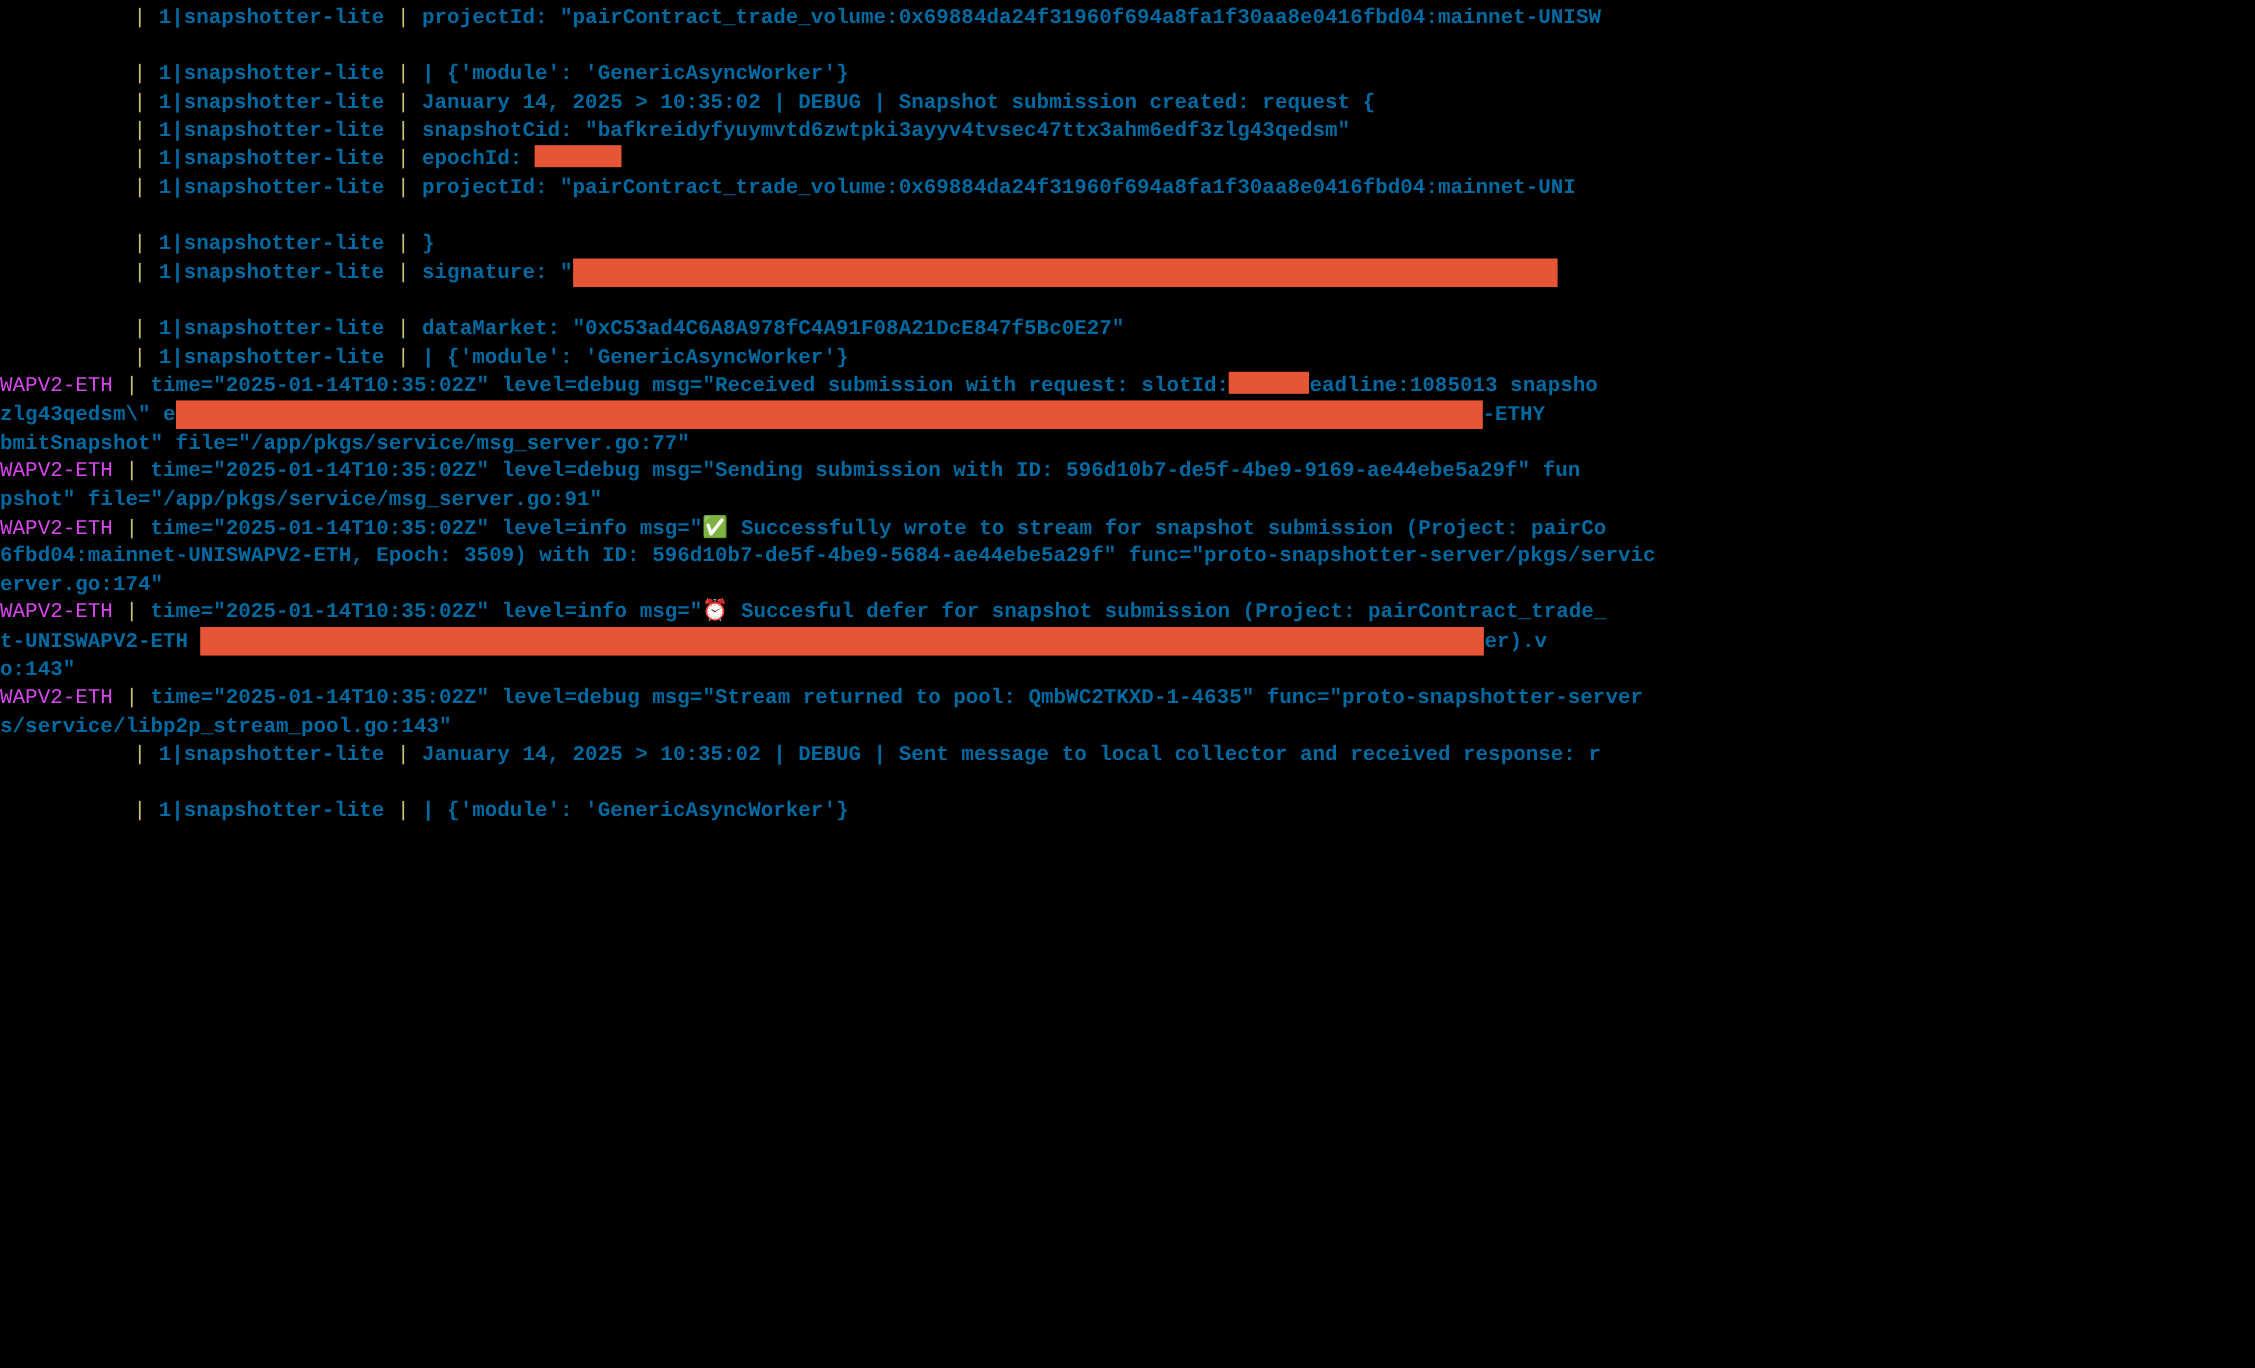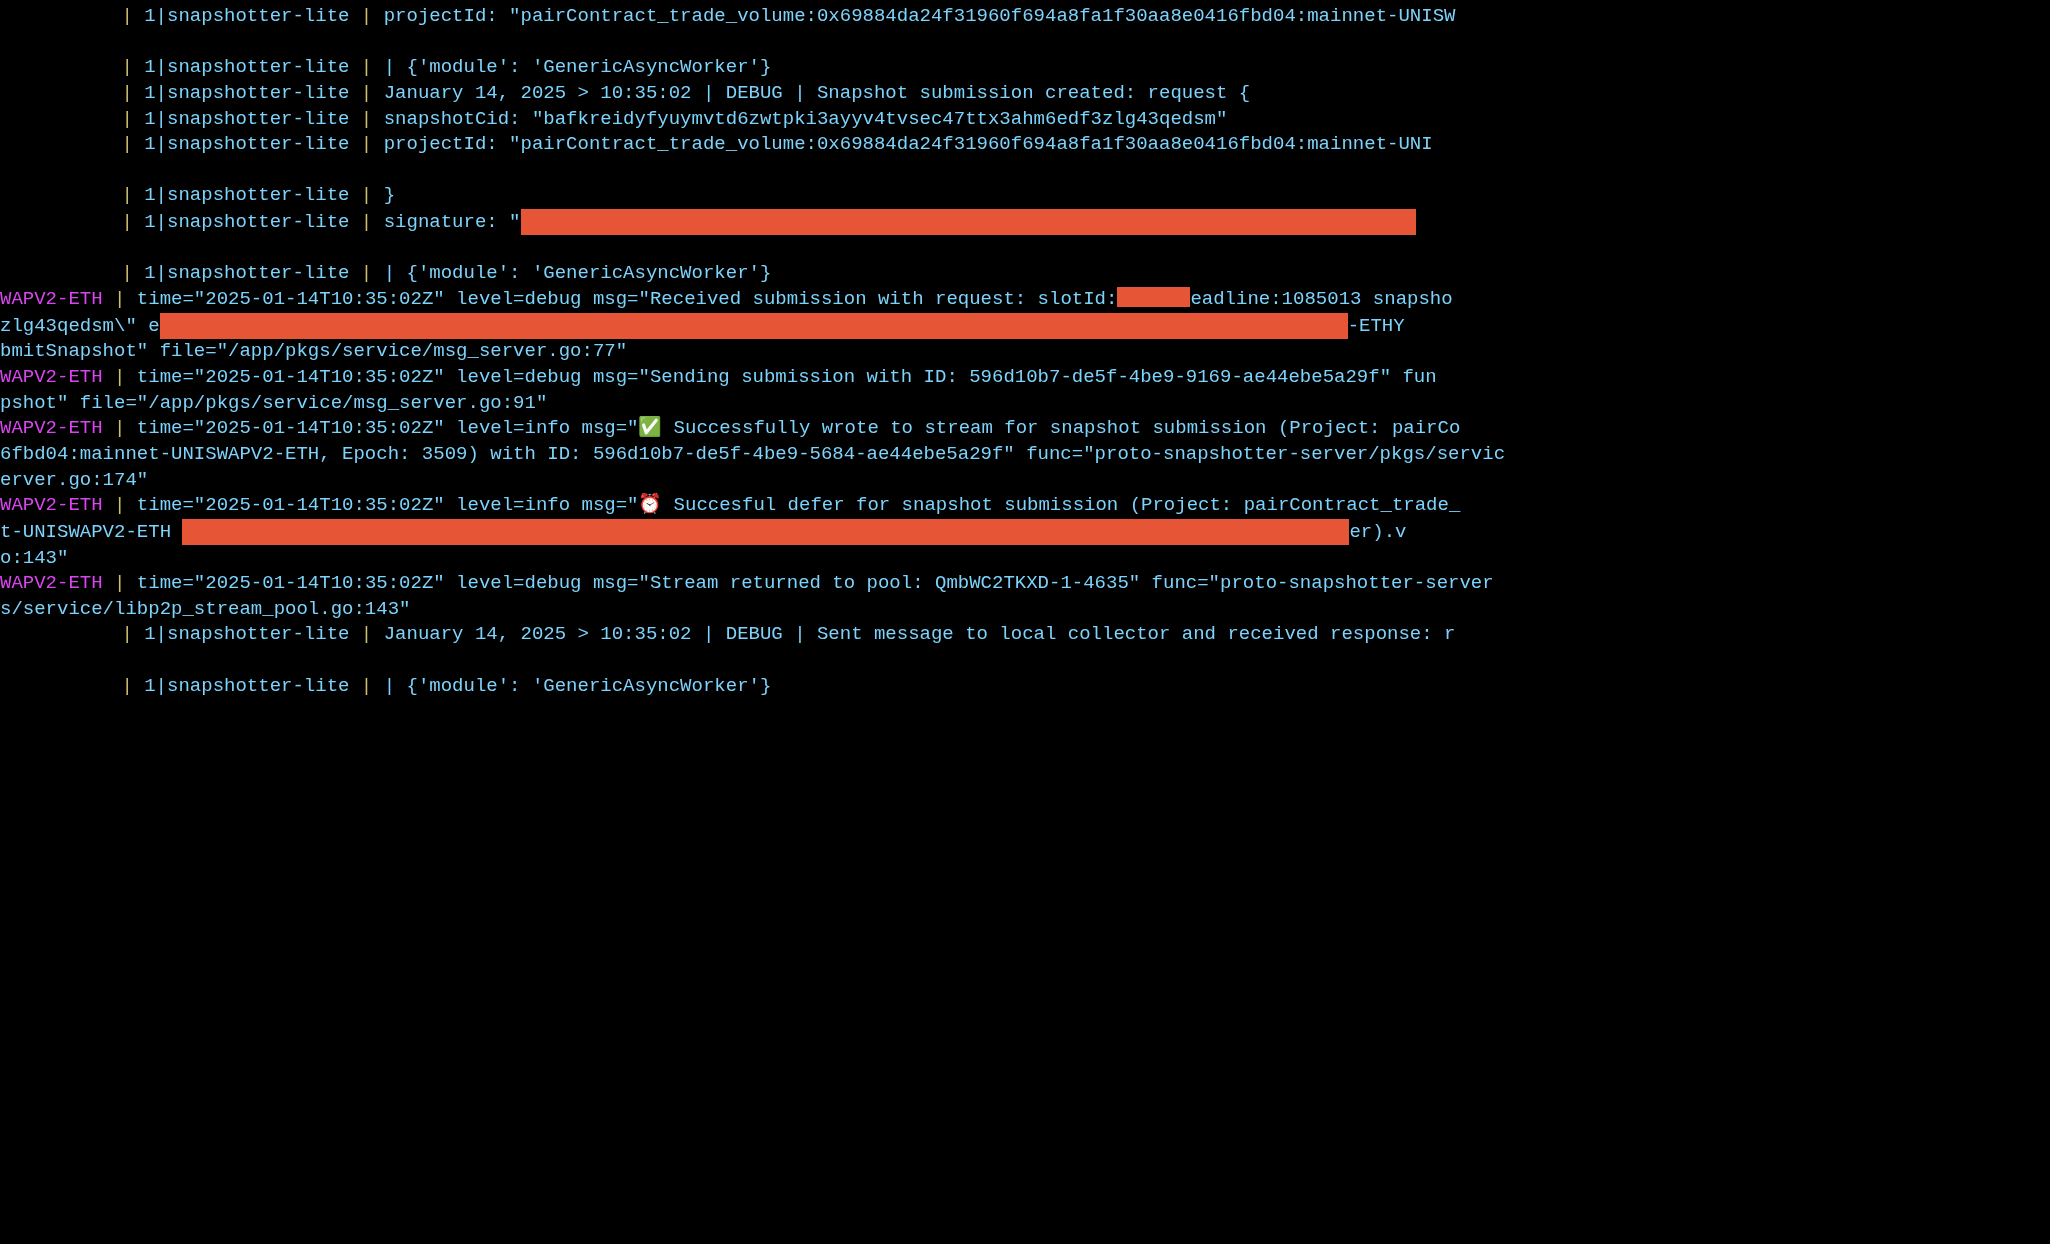--- a/index.html
+++ b/index.html
@@ -18,21 +18,22 @@
     }
     .line {
       display: block;
       min-height: 25.5px;
       position: relative;
     }
     .pipe-yw {
       color: #cdbe70;
     }
     .text {
-      color: #7dd3fc;
+      color: #0369a1;
+      font-weight: bold;
     }
     .tag {
       color: #d946ef;
     }
     .redact {
       display: inline-block;
       background-color: #e55536;
       vertical-align: middle;
     }
     .redact-tall {
@@ -52,25 +53,27 @@
   </style>
 </head>
 <body>
 
 <div class="log-container" id="log-root">
     <div class="line"><span class="indent-main"></span><span class="pipe-yw"> | </span><span class="text">1|snapshotter-lite </span><span class="pipe-yw"> | </span><span class="text">projectId: "pairContract_trade_volume:0x69884da24f31960f694a8fa1f30aa8e0416fbd04:mainnet-UNISW</span></div>
     <div class="line">&nbsp;</div>
     <div class="line"><span class="indent-main"></span><span class="pipe-yw"> | </span><span class="text">1|snapshotter-lite </span><span class="pipe-yw"> | </span><span class="text">| {'module': 'GenericAsyncWorker'}</span></div>
     <div class="line"><span class="indent-main"></span><span class="pipe-yw"> | </span><span class="text">1|snapshotter-lite </span><span class="pipe-yw"> | </span><span class="text">January 14, 2025 &gt; 10:35:02 | DEBUG | Snapshot submission created: request {</span></div>
     <div class="line"><span class="indent-main"></span><span class="pipe-yw"> | </span><span class="text">1|snapshotter-lite </span><span class="pipe-yw"> | </span><span class="text">  snapshotCid: "bafkreidyfyuymvtd6zwtpki3ayyv4tvsec47ttx3ahm6edf3zlg43qedsm"</span></div>
+    <div class="line"><span class="indent-main"></span><span class="pipe-yw"> | </span><span class="text">1|snapshotter-lite </span><span class="pipe-yw"> | </span><span class="text">  epochId: </span><span class="redact r2 redact-mid"></span></div>
     <div class="line"><span class="indent-main"></span><span class="pipe-yw"> | </span><span class="text">1|snapshotter-lite </span><span class="pipe-yw"> | </span><span class="text">  projectId: "pairContract_trade_volume:0x69884da24f31960f694a8fa1f30aa8e0416fbd04:mainnet-UNI</span></div>
     <div class="line">&nbsp;</div>
     <div class="line"><span class="indent-main"></span><span class="pipe-yw"> | </span><span class="text">1|snapshotter-lite </span><span class="pipe-yw"> | </span><span class="text">}</span></div>
     <div class="line"><span class="indent-main"></span><span class="pipe-yw"> | </span><span class="text">1|snapshotter-lite </span><span class="pipe-yw"> | </span><span class="text">signature: "</span><span class="redact r3 redact-tall"></span></div>
     <div class="line">&nbsp;</div>
+    <div class="line"><span class="indent-main"></span><span class="pipe-yw"> | </span><span class="text">1|snapshotter-lite </span><span class="pipe-yw"> | </span><span class="text">dataMarket: "0xC53ad4C6A8A978fC4A91F08A21DcE847f5Bc0E27"</span></div>
     <div class="line"><span class="indent-main"></span><span class="pipe-yw"> | </span><span class="text">1|snapshotter-lite </span><span class="pipe-yw"> | </span><span class="text">| {'module': 'GenericAsyncWorker'}</span></div>
     <div class="line"><span class="tag">WAPV2-ETH</span><span class="pipe-yw"> | </span><span class="text">time="2025-01-14T10:35:02Z" level=debug msg="Received submission with request:  slotId:</span><span class="redact r4 redact-mid"></span><span class="text">eadline:1085013 snapsho</span></div>
     <div class="line"><span class="text">zlg43qedsm\" e</span><span class="redact r5 redact-tall"></span><span class="text">-ETHY</span></div>
     <div class="line"><span class="text">bmitSnapshot" file="/app/pkgs/service/msg_server.go:77"</span></div>
     <div class="line"><span class="tag">WAPV2-ETH</span><span class="pipe-yw"> | </span><span class="text">time="2025-01-14T10:35:02Z" level=debug msg="Sending submission with ID:  596d10b7-de5f-4be9-9169-ae44ebe5a29f"  fun</span></div>
     <div class="line"><span class="text">pshot" file="/app/pkgs/service/msg_server.go:91"</span></div>
     <div class="line"><span class="tag">WAPV2-ETH</span><span class="pipe-yw"> | </span><span class="text">time="2025-01-14T10:35:02Z" level=info msg="✅ Successfully wrote to stream for snapshot submission (Project: pairCo</span></div>
     <div class="line"><span class="text">6fbd04:mainnet-UNISWAPV2-ETH, Epoch: 3509) with ID: 596d10b7-de5f-4be9-5684-ae44ebe5a29f" func="proto-snapshotter-server/pkgs/servic</span></div>
     <div class="line"><span class="text">erver.go:174"</span></div>
     <div class="line"><span class="tag">WAPV2-ETH</span><span class="pipe-yw"> | </span><span class="text">time="2025-01-14T10:35:02Z" level=info msg="⏰ Succesful defer for snapshot submission (Project: pairContract_trade_</span></div>

